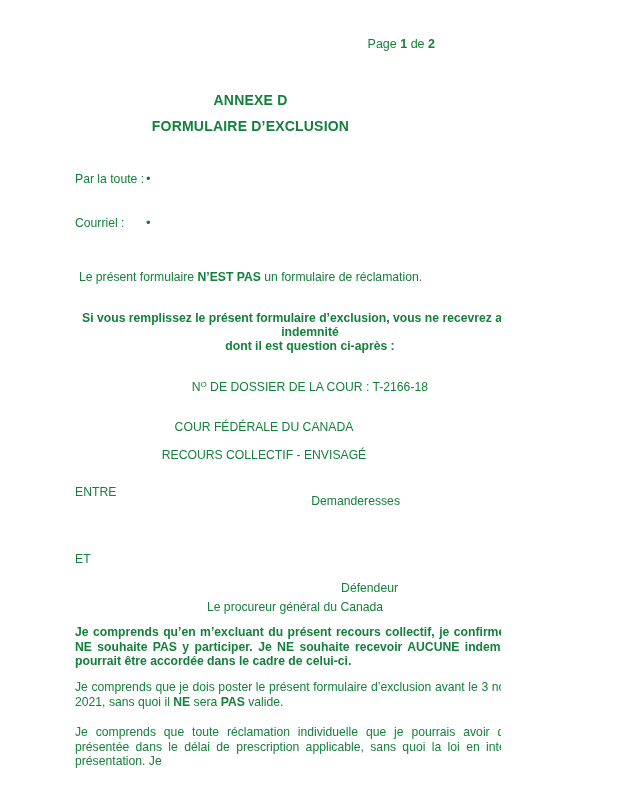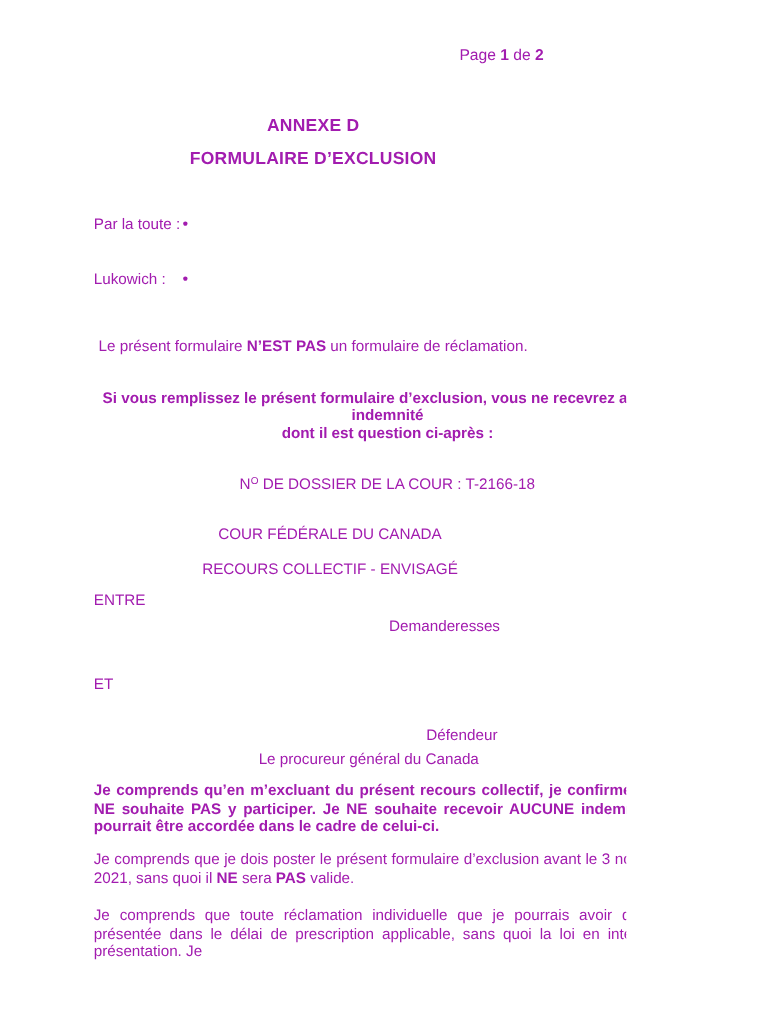--- a/index.html
+++ b/index.html
@@ -2,21 +2,21 @@
 <html lang="fr"><head>
 <meta charset="utf-8">
 <style>
   html,body{margin:0;padding:0;background:#ffffff;}
   .page{
     position:relative;
     width:501px;height:807px;
     background:#ffffff;
     font-family:"Liberation Sans", sans-serif;
     font-size:12.2px;
-    color:#a21caf;
+    color:#15803d;
     overflow:hidden;
   }
   .abs{position:absolute;}
   .run-bold{font-weight:700;}
 
   .page-number{top:37px;right:66px;font-size:12.5px;}
 
   .doc-title{top:92px;left:0;right:0;text-align:center;font-weight:700;font-size:14px;letter-spacing:.2px;}
   .doc-title .t2{margin-top:10px;}
 
@@ -31,21 +31,21 @@
   .exclusion-warning{top:312px;left:74px;width:472px;text-align:center;line-height:13.8px;}
   .exclusion-warning .wline{font-weight:700;}
 
   .court-file{top:380px;left:0;right:73px;text-align:right;}
   .court-file sup{font-size:8px;vertical-align:4px;letter-spacing:0;}
 
   .court-heading{left:75px;width:378px;text-align:center;}
   .court-name{top:420px;}
   .court-proceeding{top:448px;}
 
-  .party-label{left:75px;}
+  .party-label{left:75px;margin-top:12px;}
   .between-label{top:473px;}
   .and-label{top:540px;}
   .party-name{left:75px;width:440px;text-align:center;}
   .plaintiffs{top:497px;}
   .defendant{top:564px;margin-top:36px;}
   .party-role{left:0;text-align:right;}
   .plaintiffs-role{top:494px;right:101px;}
   .defendant-role{top:581px;right:103px;}
 
   .body-para{left:75px;width:471px;text-align:justify;line-height:14.7px;}
@@ -63,21 +63,21 @@
   <div class="abs doc-title">
     <div class="t1">ANNEXE D</div>
     <div class="t2">FORMULAIRE D’EXCLUSION</div>
   </div>
 
   <div class="abs contact-line mail-line">
     <span class="lbl">Par la toute :</span><span class="dot">•</span>
   </div>
 
   <div class="abs contact-line email-line">
-    <span class="lbl">Lukowich :</span><span class="dot">•</span>
+    <span class="lbl">Courriel :</span><span class="dot">•</span>
   </div>
 
   <div class="abs claim-notice"><span>Le présent formulaire </span><span class="run-bold">N’EST PAS</span><span> un formulaire de réclamation.</span></div>
 
   <div class="abs exclusion-warning">
     <div class="wline"><span>Si vous remplissez le présent formulaire d’exclusion, </span><span class="run-bold">vous ne recevrez aucune indemnité</span></div>
     <div class="wline">dont il est question ci-après :</div>
   </div>
 
   <div class="abs court-file">

